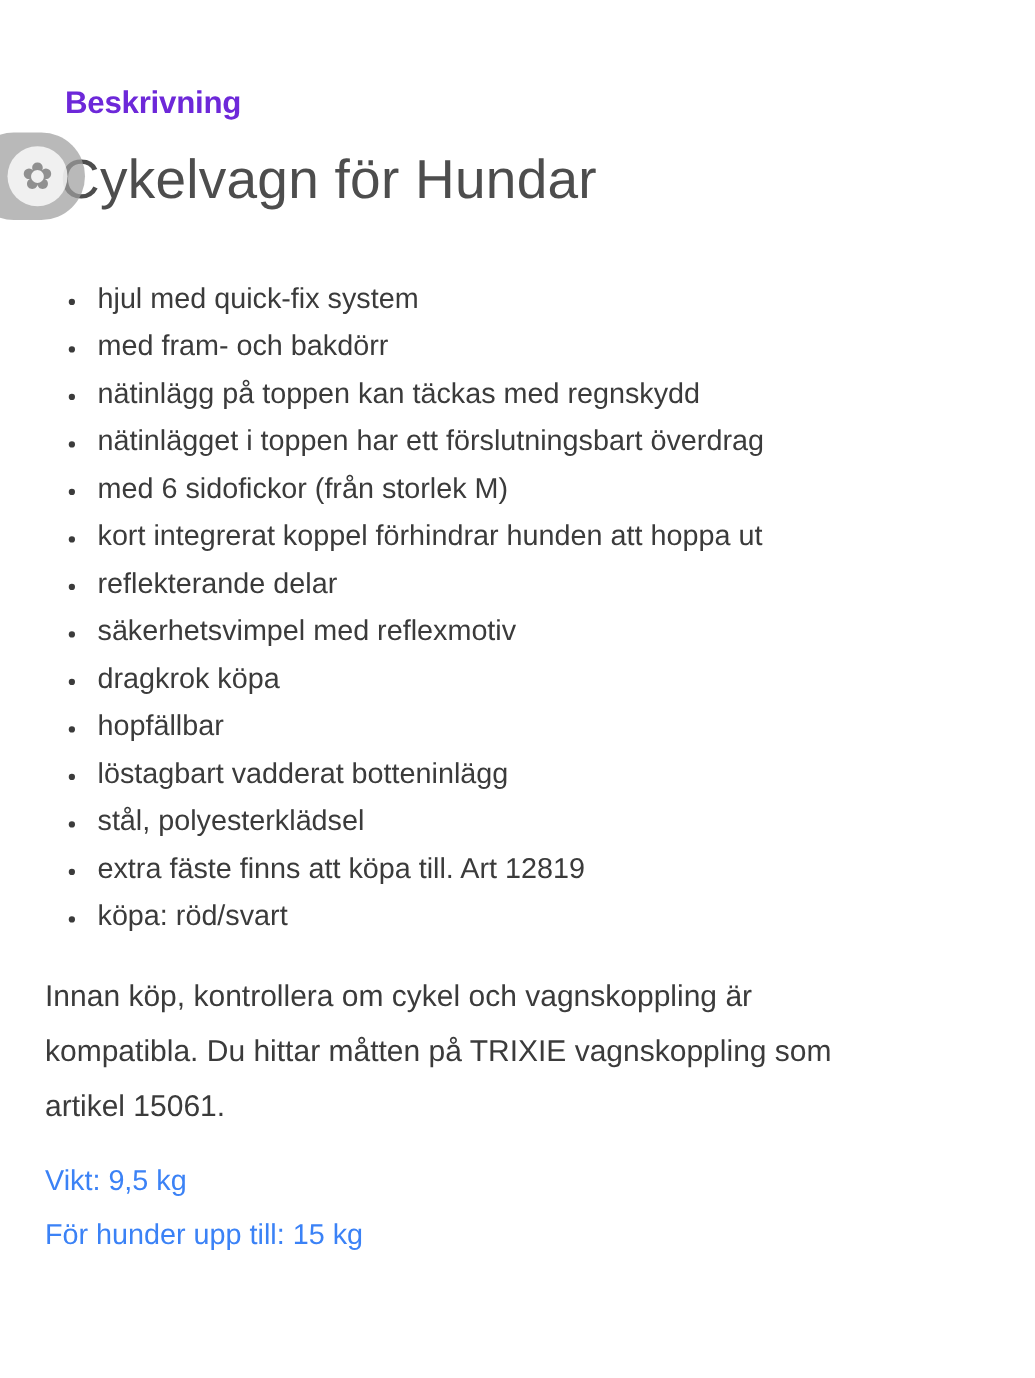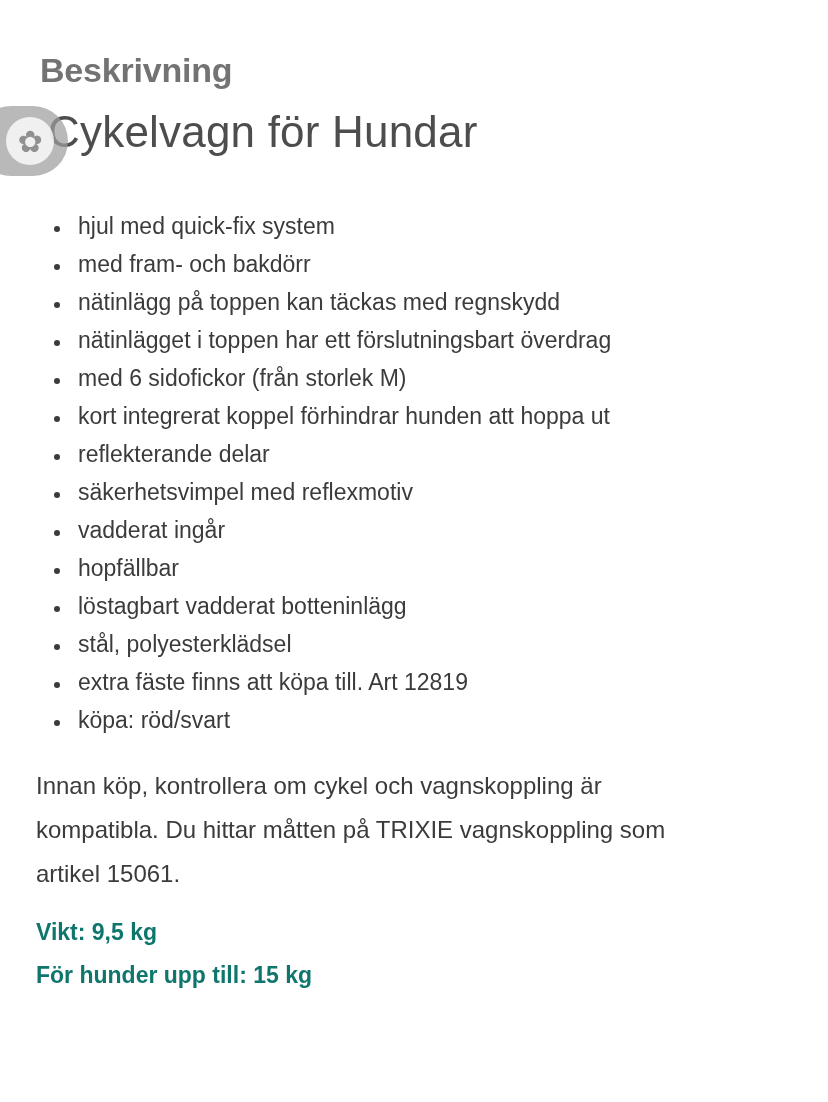--- a/index.html
+++ b/index.html
@@ -12,26 +12,26 @@
     position: relative;
     width: 828px;
     height: 1102px;
     background: #ffffff;
     overflow: hidden;
   }
   .content {
     padding: 0 36px;
   }
   .section-heading {
-    margin: 4px;
+    margin: 16px;
     padding-top: 48px;
-    font-size: 34px;
+    font-size: 25px;
     line-height: 36px;
     font-weight: bold;
-    color: #737373;
+    color: #6d28d9;
     letter-spacing: -0.2px;
   }
   .product-title {
     margin: 12px;
     margin-top: 16px;
     font-size: 44px;
     line-height: 56px;
     font-weight: 300;
     color: #4d4d4d;
     letter-spacing: 0.2px;
@@ -61,22 +61,22 @@
     line-height: 44px;
     color: #3b3b3b;
   }
   .specs {
     margin-top: 22px;
   }
   .spec {
     margin: 0 0 15px 0;
     font-size: 23px;
     line-height: 28px;
-    font-weight: bold;
-    color: #0f766e;
+    font-weight: normal;
+    color: #3b82f6;
   }
   
   .widget {
     position: absolute;
     top: 106px;
     left: -24px;
     width: 92px;
     height: 70px;
     border-radius: 35px;
     background: rgba(158, 158, 158, 0.72);
@@ -131,21 +131,21 @@
         <li class="feature">nätinlägget i toppen har ett förslutningsbart överdrag</li>
 
         <li class="feature">med 6 sidofickor (från storlek M)</li>
 
         <li class="feature">kort integrerat koppel förhindrar hunden att hoppa ut</li>
 
         <li class="feature">reflekterande delar</li>
 
         <li class="feature">säkerhetsvimpel med reflexmotiv</li>
 
-        <li class="feature">vadderat ingår</li>
+        <li class="feature">dragkrok köpa</li>
 
         <li class="feature">hopfällbar</li>
 
         <li class="feature">löstagbart vadderat botteninlägg</li>
 
         <li class="feature">stål, polyesterklädsel</li>
 
         <li class="feature">extra fäste finns att köpa till. Art 12819</li>
 
         <li class="feature">köpa: röd/svart</li>

